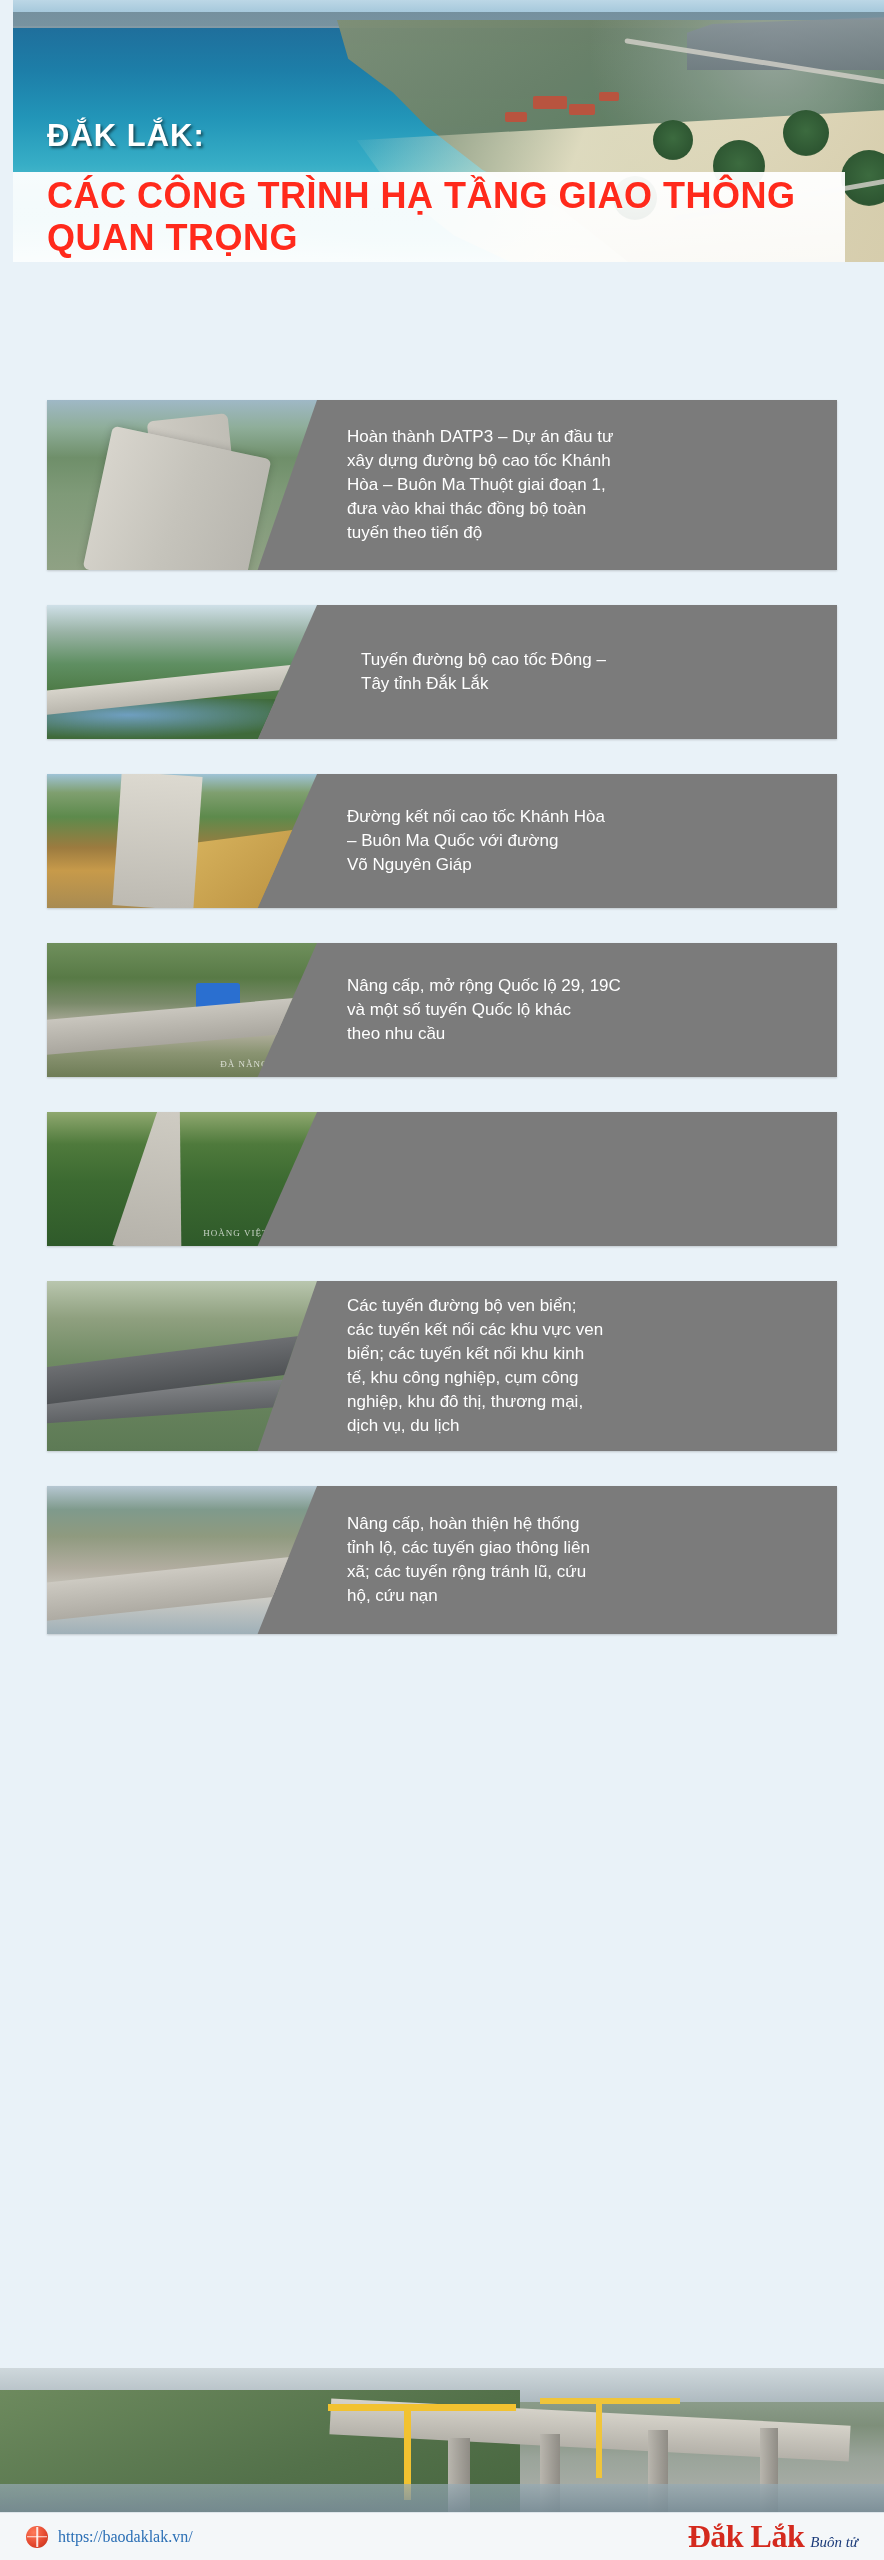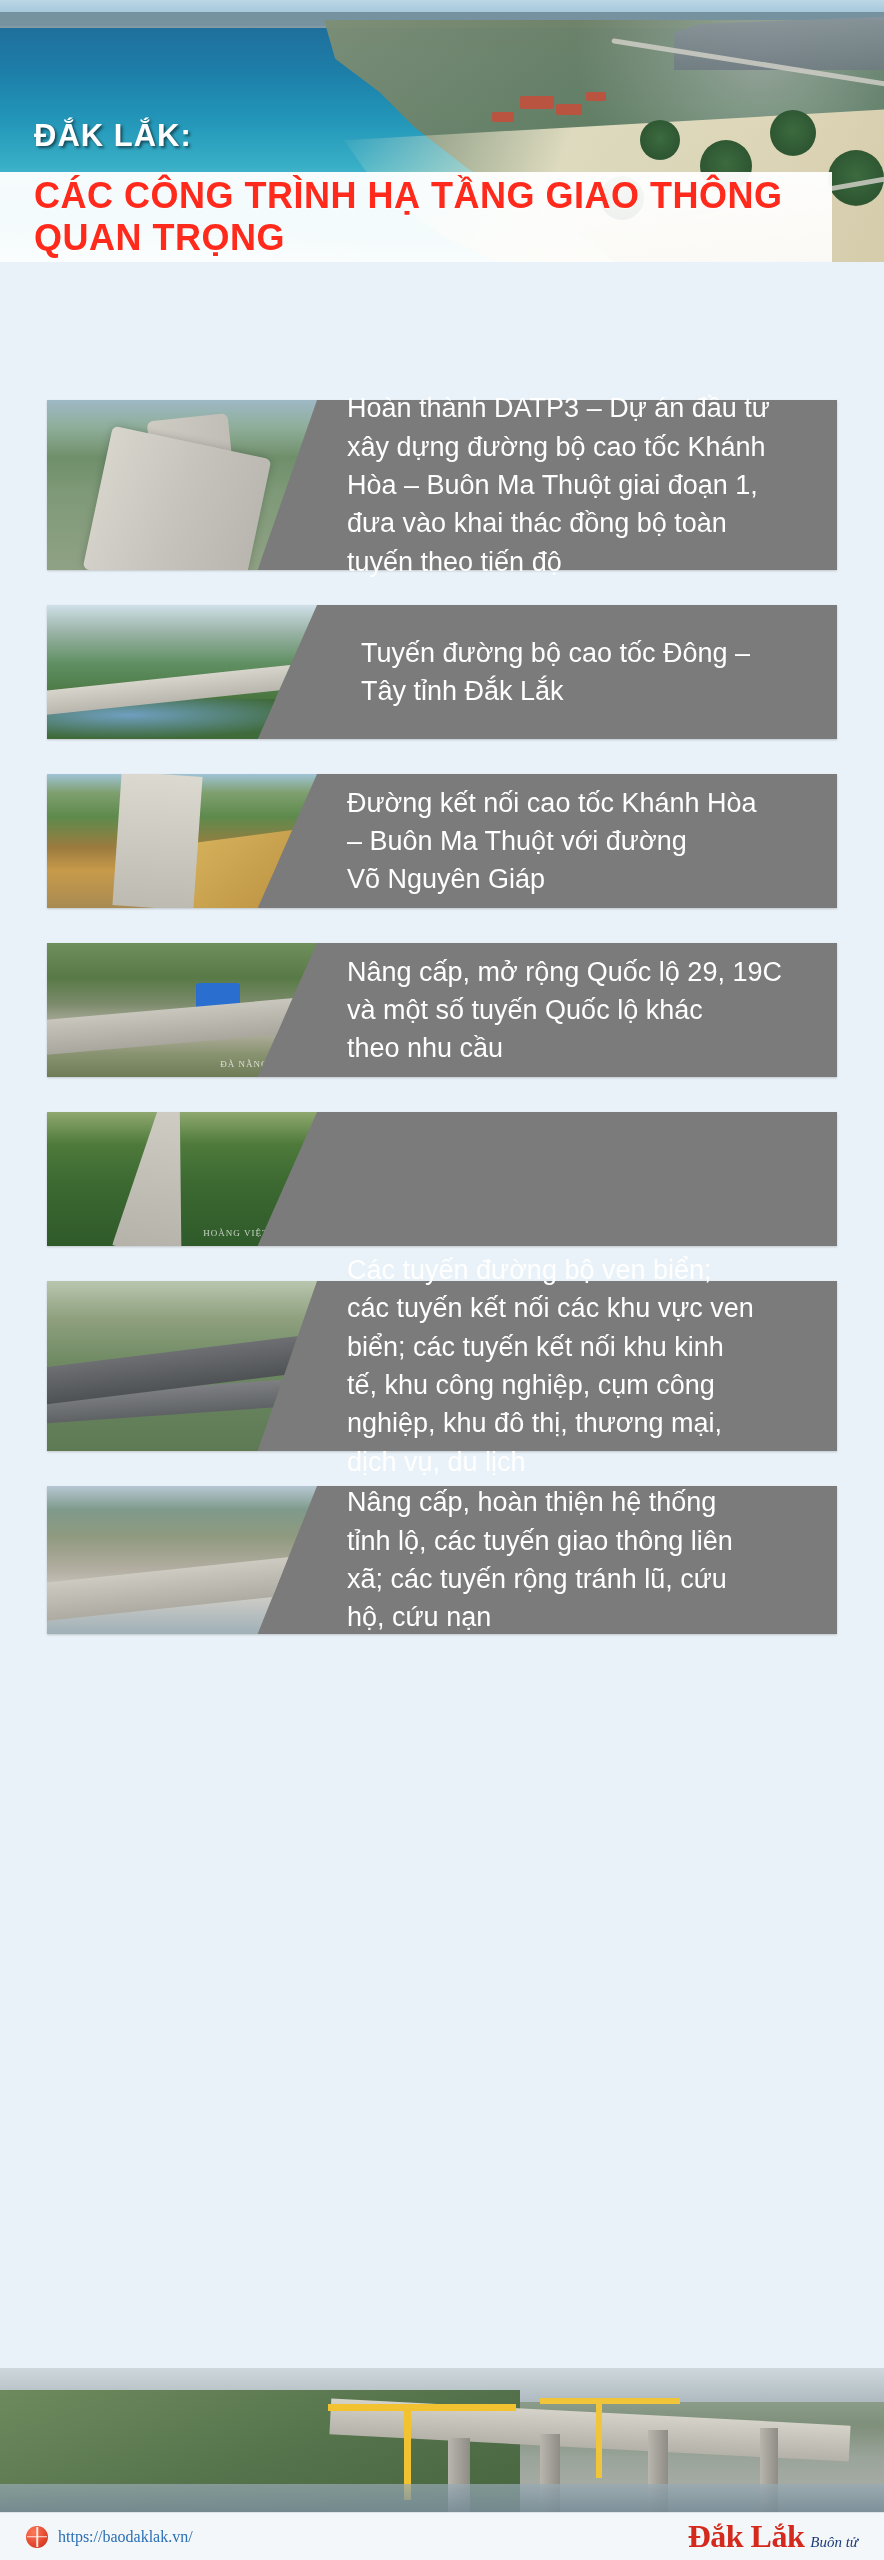--- a/index.html
+++ b/index.html
@@ -7,20 +7,21 @@
     width: 884px;
     font-family: "Liberation Sans", sans-serif;
     background: #e9f2f8;
   }
   .page {
     position: relative;
     width: 884px;
     height: 2560px;
     background: #e9f2f8;
     overflow: hidden;
+    padding-left: 13px;
   }
 
   
   .hero {
     position: relative;
     width: 884px;
     height: 262px;
     overflow: hidden;
   }
   
@@ -134,21 +135,21 @@
     flex: 0 0 270px;
     overflow: hidden;
     clip-path: polygon(0 0, 100% 0, 78% 100%, 0 100%);
   }
   .row-text {
     flex: 1 1 auto;
     padding: 16px 24px 16px 30px;
     display: flex;
     align-items: center;
     color: #ffffff;
-    font-size: 27px;
+    font-size: 17px;
     line-height: 1.42;
     white-space: pre-line;
   }
 
   
   .ph { position:absolute; inset:0; }
   .ph1 { background:
       linear-gradient(to bottom, #9fb8c6 0%, #8fae9a 16%, #6f8f6a 34%, #7f9a78 55%, #8fa184 100%); }
   .ph1::after{ content:""; position:absolute; left:18%; top:24%; width:60%; height:86%;
       background: linear-gradient(100deg, #d8d5cd 0%, #c5c3bb 50%, #b7b5ae 100%);
@@ -331,21 +332,21 @@
       <div class="row-text">Tuyến đường bộ cao tốc Đông –
 Tây tỉnh Đắk Lắk</div>
     </div>
 
     <div class="row" style="height:134px;">
       <div class="row-photo">
         <div class="ph ph3"></div>
         <div class="ph-watermark"></div>
       </div>
       <div class="row-text">Đường kết nối cao tốc Khánh Hòa
-– Buôn Ma Thuột với đường
+– Buôn Ma Quốc với đường
 Võ Nguyên Giáp</div>
     </div>
 
     <div class="row" style="height:134px;">
       <div class="row-photo">
         <div class="ph ph4"></div>
         <div class="ph-watermark">ĐÀ NẴNG</div>
       </div>
       <div class="row-text">Nâng cấp, mở rộng Quốc lộ 29, 19C
 và một số tuyến Quốc lộ khác

